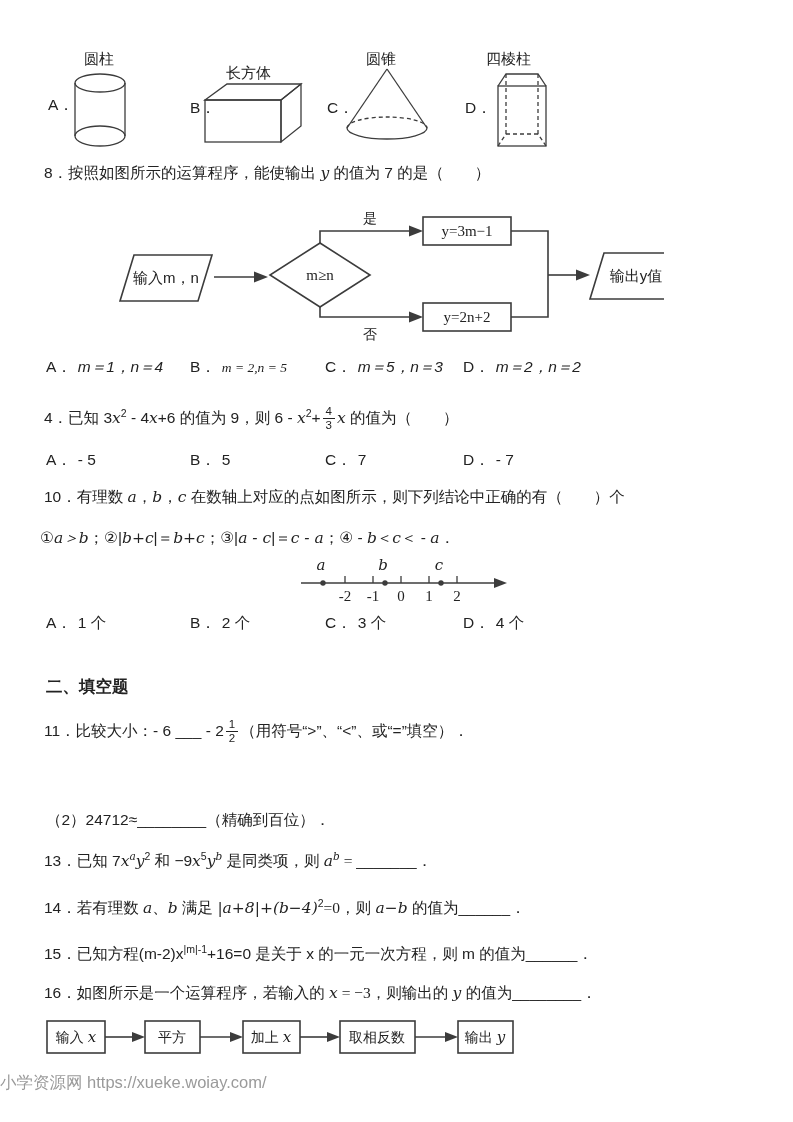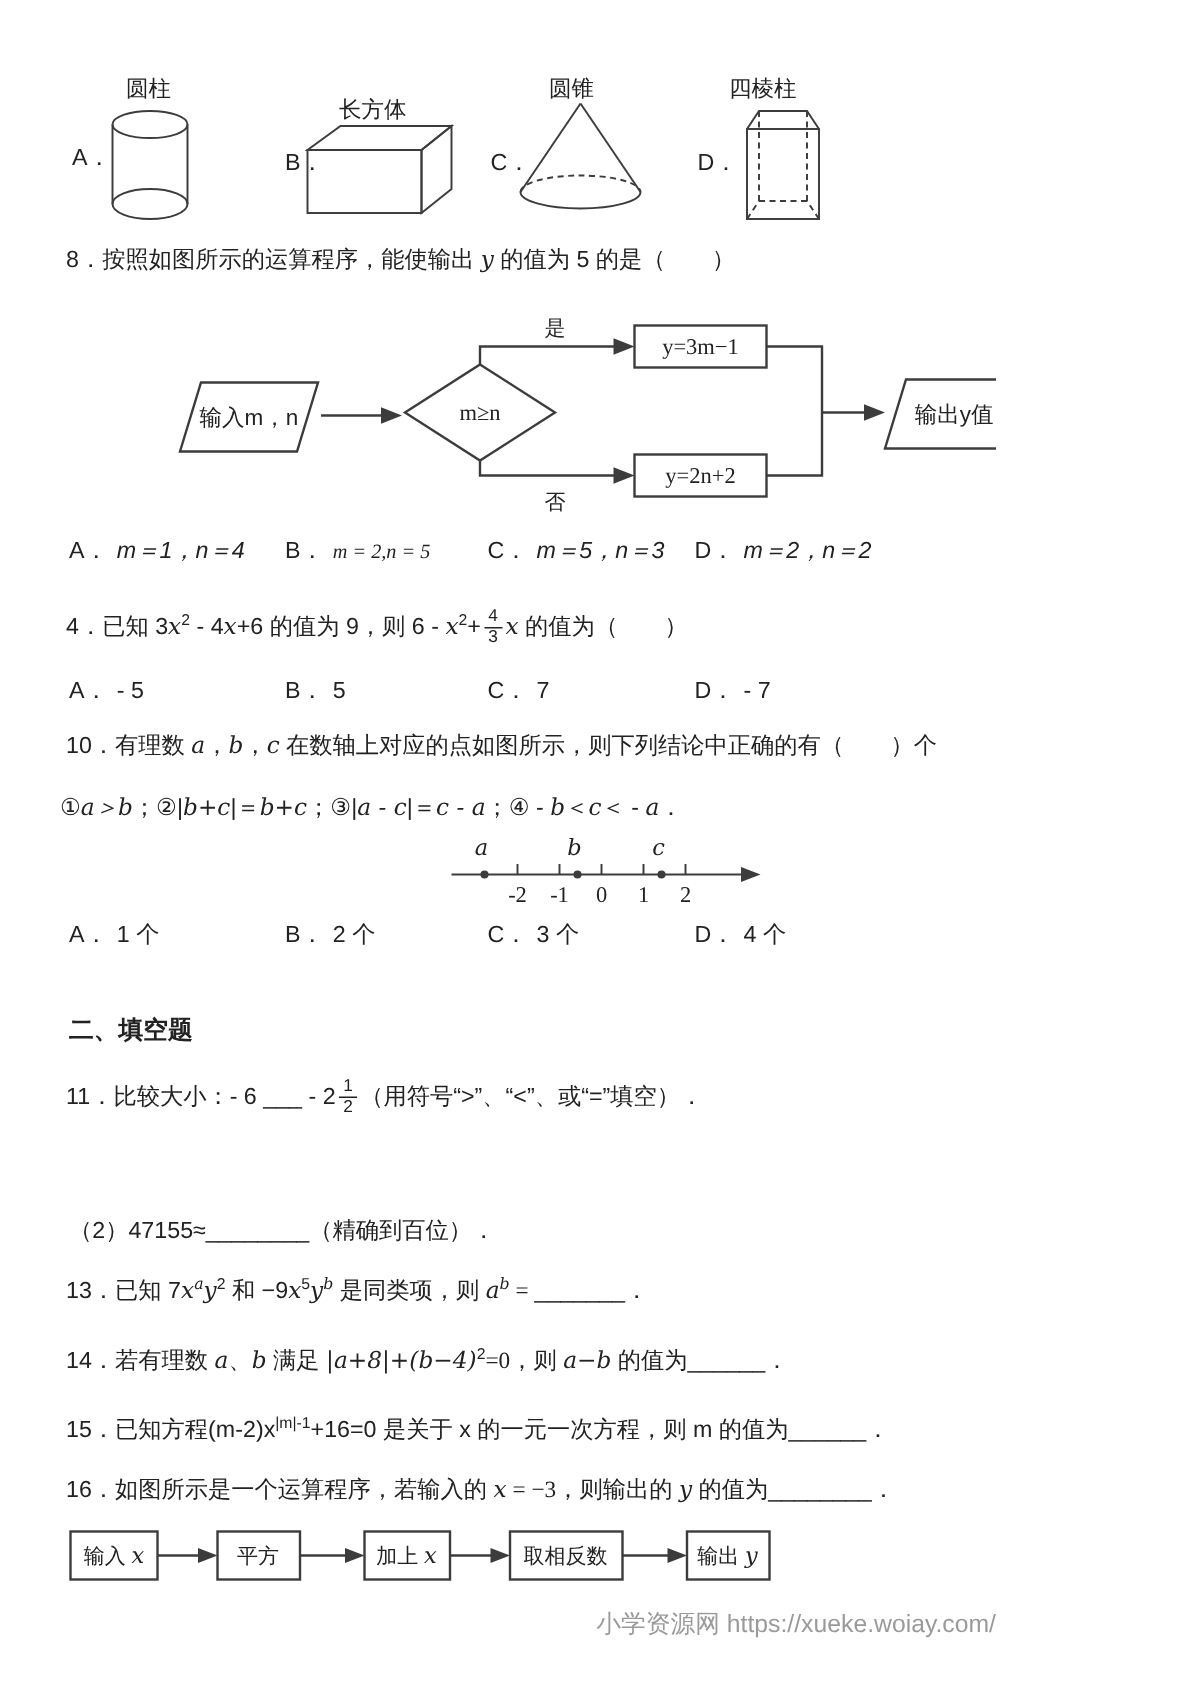--- a/index.html
+++ b/index.html
@@ -12,21 +12,21 @@
   .sup{font-size:10.5px;vertical-align:6px;}
   .frac{display:inline-block;vertical-align:middle;text-align:center;font-size:11.5px;line-height:1.15;margin:0 2px;}
   .frac .num{display:block;border-bottom:1px solid #222;padding:0 3px;}
   .frac .den{display:block;}
   .opt{position:absolute;top:0;}
   .letter{margin-right:6px;}
   .q8opt{font-style:italic;}
   .optb{font-family:"Liberation Serif",serif;font-style:italic;font-size:13.5px;}
   .shape-label{position:absolute;font-size:15px;}
   .sec-title{position:absolute;font-size:16.5px;font-weight:bold;}
-  .footer{position:absolute;width:100%;text-align:right;color:#9a9a9a;font-size:16.5px;}
+  .footer{position:absolute;width:100%;text-align:left;color:#9a9a9a;font-size:16.5px;}
   svg{position:absolute;overflow:visible;}
   .st{fill:none;stroke:#3c3c3c;stroke-width:1.3;}
   .st2{fill:none;stroke:#3c3c3c;stroke-width:1.6;}
   .dash{stroke-dasharray:4,3;}
   .ah{fill:#3c3c3c;stroke:none;}
   text{fill:#222;}
   .ft{font-family:"Liberation Serif",serif;font-size:15px;}
   .fc{font-family:"Liberation Sans","DejaVu Sans",sans-serif;font-size:15px;}
   .fcs{font-family:"Liberation Sans","DejaVu Sans",sans-serif;font-size:14px;}
   .fti{font-family:"DejaVu Serif",serif;font-style:italic;font-size:15px;}
@@ -67,21 +67,21 @@
   <svg style="left:490px;top:68px" width="60" height="80" viewBox="0 0 60 80">
     <rect class="st" x="8" y="18" width="48" height="60"></rect>
     <path class="st" d="M8,18 L16,6 L48,6 L56,18"></path>
     <path class="st dash" d="M16,6 L16,66"></path>
     <path class="st dash" d="M48,6 L48,66"></path>
     <path class="st dash" d="M16,66 L48,66"></path>
     <path class="st dash" d="M8,78 L16,66"></path>
     <path class="st dash" d="M56,78 L48,66"></path>
   </svg>
 
-  <div class="line" style="left:44px;top:163px"><span>8．按照如图所示的运算程序，能使输出 </span><span class="mi">y</span><span> 的值为 5 的是（　　）</span></div>
+  <div class="line" style="left:44px;top:163px"><span>8．按照如图所示的运算程序，能使输出 </span><span class="mi">y</span><span> 的值为 7 的是（　　）</span></div>
 
   <svg style="left:118px;top:205px" width="575" height="145" viewBox="0 0 575 145">
 
     <path class="st2" d="M16,50 L94,50 L80,96 L2,96 Z"></path>
     <text class="fc" x="48" y="78" text-anchor="middle">输入m，n</text>
 
     <line class="st2" x1="96" y1="72" x2="138" y2="72"></line>
     <path class="ah" d="M150,72 L136,66.5 L136,77.5 Z"></path>
 
     <path class="st2" d="M202,38 L252,70 L202,102 L152,70 Z"></path>
@@ -152,21 +152,21 @@
     <span class="opt" style="left:46px"><span class="letter">A．</span><span>1 个</span></span>
     <span class="opt" style="left:190px"><span class="letter">B．</span><span>2 个</span></span>
     <span class="opt" style="left:325px"><span class="letter">C．</span><span>3 个</span></span>
     <span class="opt" style="left:463px"><span class="letter">D．</span><span>4 个</span></span>
   </div>
 
   <div class="sec-title" style="left:46px;top:676px">二、填空题</div>
 
   <div class="line" style="left:44px;top:718px"><span>11．比较大小：- 6 </span><span>___</span><span> - 2</span><span class="frac"><span class="num">1</span><span class="den">2</span></span><span>（用符号“&gt;”、“&lt;”、或“=”填空）．</span></div>
 
-  <div class="line" style="left:46px;top:810px">（2）47155≈________（精确到百位）．</div>
+  <div class="line" style="left:46px;top:810px">（2）24712≈________（精确到百位）．</div>
 
   <div class="line" style="left:44px;top:850px"><span>13．已知 7</span><span class="mi">x</span><span class="sup mi">a</span><span class="mi">y</span><span class="sup">2</span><span> 和 −9</span><span class="mi">x</span><span class="sup">5</span><span class="mi">y</span><span class="sup mi">b</span><span> 是同类项，则 </span><span class="mi">a</span><span class="sup mi">b</span><span class="mser"> = </span><span>_______</span><span>．</span></div>
 
   <div class="line" style="left:44px;top:897px"><span>14．若有理数 </span><span class="mi">a</span><span>、</span><span class="mi">b</span><span> 满足 </span><span class="mi">|a+8|+(b−4)</span><span class="sup">2</span><span class="mser">=0</span><span>，则 </span><span class="mi bold">a−b</span><span> 的值为</span><span>______</span><span>．</span></div>
 
   <div class="line" style="left:44px;top:943px"><span>15．已知方程(m-2)x</span><span class="sup">|m|-1</span><span>+16=0 是关于 x 的一元一次方程，则 m 的值为</span><span>______</span><span>．</span></div>
 
   <div class="line" style="left:44px;top:983px"><span>16．如图所示是一个运算程序，若输入的 </span><span class="mi">x</span><span class="mser"> = −3</span><span>，则输出的 </span><span class="mi">y</span><span> 的值为</span><span>________</span><span>．</span></div>
 
   <svg style="left:45px;top:1016px" width="480" height="45" viewBox="0 0 480 45">

